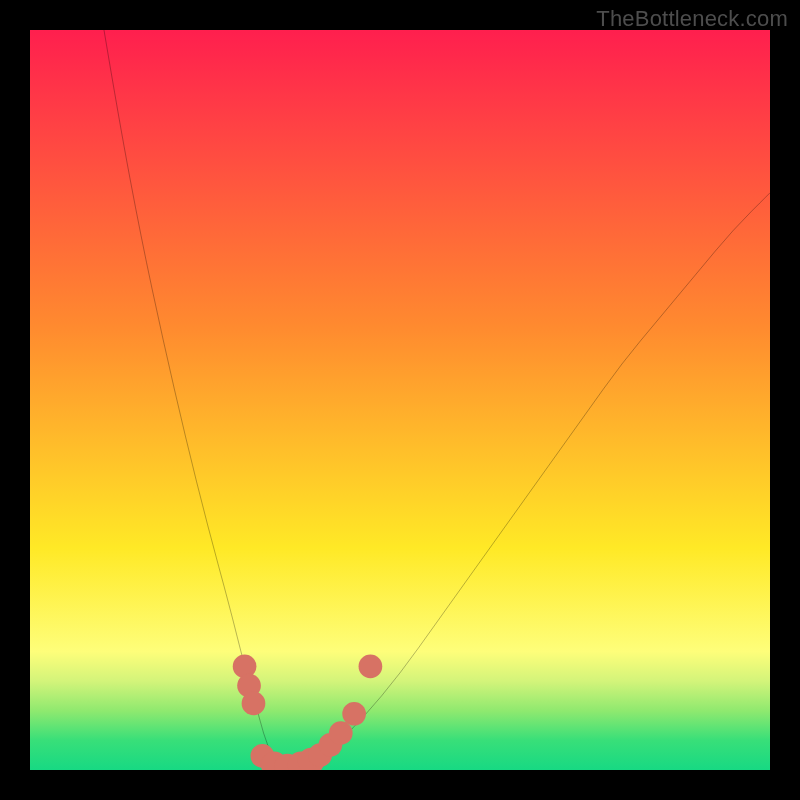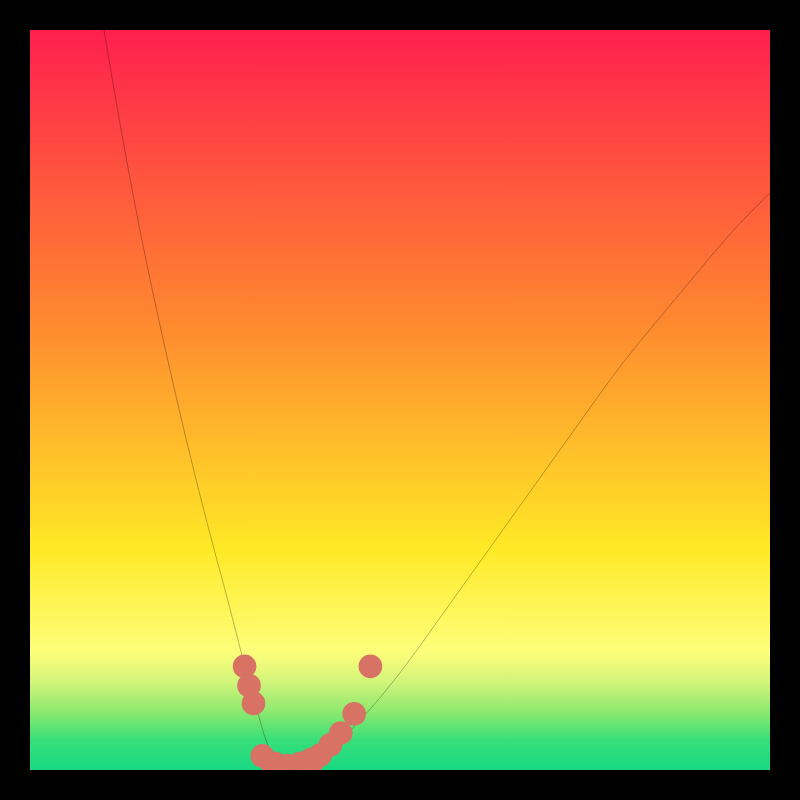--- a/index.html
+++ b/index.html
@@ -33,20 +33,21 @@
     top: 30px;
     width: 740px;
     height: 740px;
     display: block;
   }
 </style>
 </head>
 <body>
 
 <div class="stage">
+  <div class="watermark">TheBottleneck.com</div>
 
   <svg class="plot" viewBox="0 0 100 100" preserveAspectRatio="none">
     <defs>
       <linearGradient id="bg-grad" x1="0" y1="0" x2="0" y2="1">
           <stop offset="0%" stop-color="#ff1f4e"></stop>
           <stop offset="40%" stop-color="#ff8a2f"></stop>
           <stop offset="70%" stop-color="#ffe926"></stop>
           <stop offset="84%" stop-color="#fefe7a"></stop>
           <stop offset="88%" stop-color="#d3f47a"></stop>
           <stop offset="92%" stop-color="#8fe96f"></stop>

